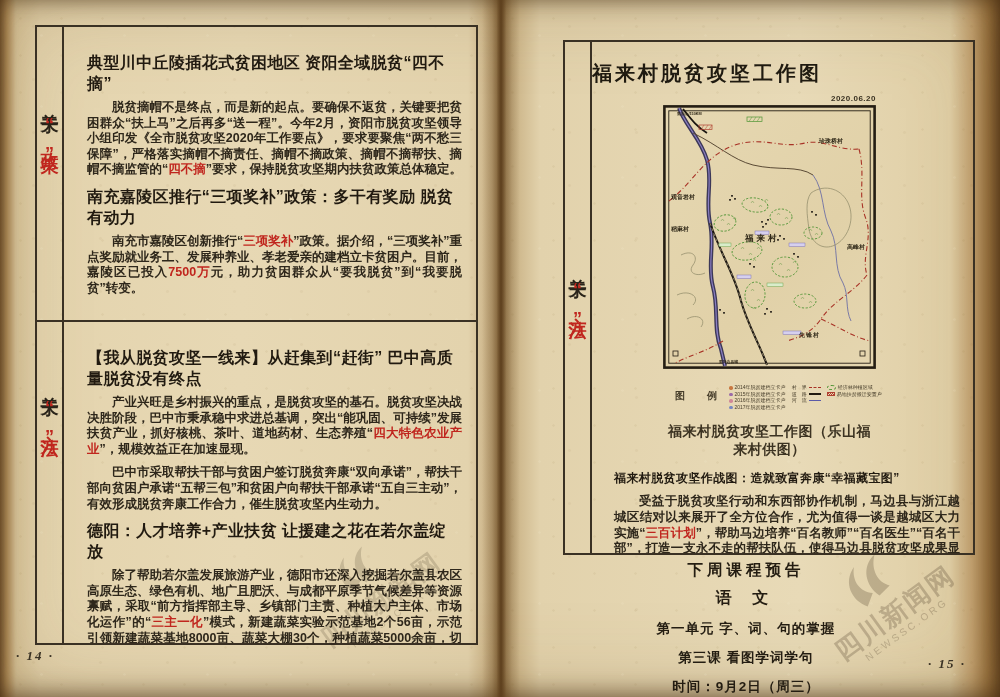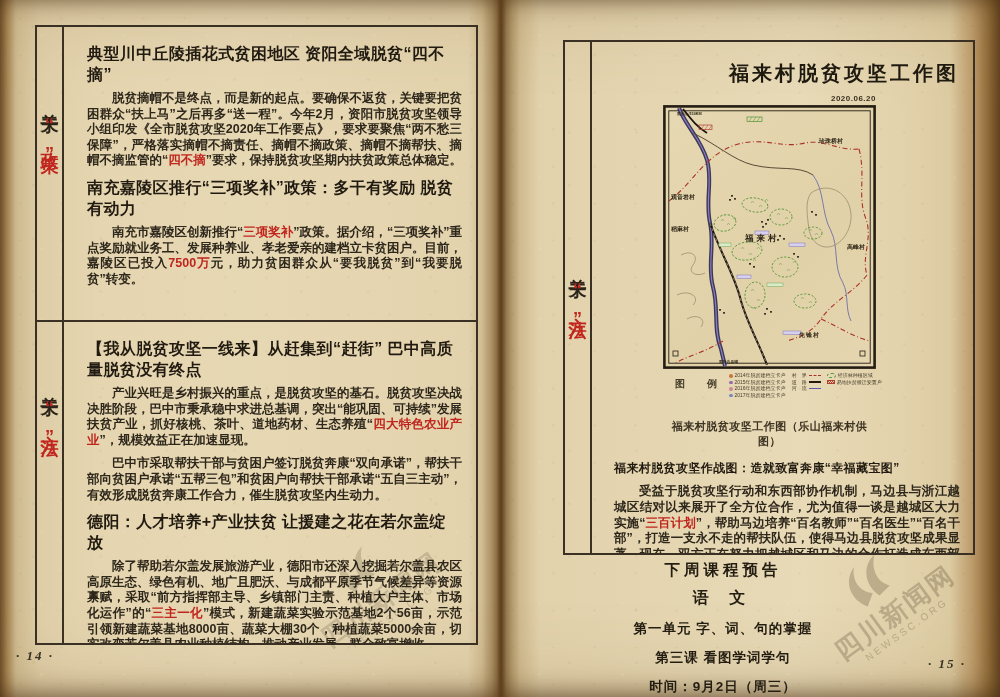--- a/index.html
+++ b/index.html
@@ -32,51 +32,51 @@
   .box2{left:35px;top:320px;width:443px;height:325px;}
   .rbox{left:563px;top:40px;width:412px;height:515px;}
   .side{width:27px;flex:0 0 27px;border-right:2px solid #3a3124;
     writing-mode:vertical-rl;text-orientation:upright;
     display:flex;align-items:center;justify-content:center;
     font-weight:700;font-size:18px;line-height:1;letter-spacing:3px;color:#2a241a;}
   .side .term{color:#c0261e;margin-top:10px;}
   .box1 .side{padding-top:72px;justify-content:flex-start;}
   .box2 .side{padding-top:60px;justify-content:flex-start;}
   .rbox .side{padding-top:0;}
-  .content{flex:1;padding:16px 14px 0 23px;overflow:hidden;}
+  .content{flex:1;padding:25px 14px 0 23px;overflow:hidden;}
   h2{font-size:16px;line-height:21px;margin:0 0 6px;color:#211a10;font-weight:700;letter-spacing:.4px;}
   p.body{font-size:12.5px;line-height:15.6px;margin:0 0 8px;text-align:justify;
     text-indent:2em;color:#2e271b;font-weight:600;}
   .red{color:#c0261e;}
   
   .rbox .content{padding:10px 14px 0 0;}
   .map-title{font-size:20px;font-weight:700;letter-spacing:3px;color:#1f1a10;
-    text-align:right;margin:8px 0 0 0;width:100%;}
+    text-align:left;margin:8px 0 0 0;width:100%;}
   .map-area{position:relative;width:213px;margin:18px 0 0 71px;}
   .map-date{position:absolute;top:-11px;right:0;font-size:8px;font-weight:700;color:#3a3222;letter-spacing:.5px;text-align:center;}
   svg.map{display:block;width:213px;height:264px;background:
     linear-gradient(135deg,#e6d8b2,#e1d1a8 60%,#e5d6b0);}
-  .legend{display:flex;align-items:flex-start;margin-top:4px;width:213px;color:#463d2a;justify-content:space-between;}
+  .legend{display:flex;align-items:flex-start;margin-top:16px;width:213px;color:#463d2a;justify-content:space-between;}
   .legend .lg-title{font-size:10px;font-weight:700;letter-spacing:6px;margin:4px 6px 0 12px;white-space:nowrap;}
   .lg-col{display:flex;flex-direction:column;gap:1px;margin-right:6px;}
   .lg-row{display:flex;align-items:center;gap:2px;font-size:5px;line-height:5.6px;white-space:nowrap;}
   .dot{width:3.5px;height:3.5px;border-radius:50%;display:inline-block;}
   .sw{display:inline-block;width:12px;height:0;border-top:1.2px solid;}
   .sw.vb{border-top-style:dashed;border-color:#a83226;}
   .sw.rd{border-top:2.4px double #221a10;}
   .sw.rv{border-color:#5a5aa8;}
   .sw-area{display:inline-block;width:9px;height:5px;border:1px dashed #4f9434;border-radius:50%;}
   .sw-hatch{display:inline-block;width:8px;height:4px;border:.8px solid #b04030;
     background:repeating-linear-gradient(45deg,transparent 0 1px,#b04030 1px 1.6px);}
   .stamp{margin:2px 0 0 2px;}
-  .caption{width:213px;text-align:center;font-size:11px;font-weight:600;color:#3c3322;margin-top:21px;letter-spacing:.5px;}
+  .caption{width:213px;text-align:center;font-size:14px;font-weight:600;color:#3c3322;margin-top:13px;letter-spacing:.5px;}
   .r-article{margin:9px 0 0 22px;width:346px;}
   .r-article h2{font-size:12px;margin-bottom:5px;}
   
-  .schedule{position:absolute;left:483px;top:556px;width:480px;text-align:center;color:#241d12;}
+  .schedule{position:absolute;left:506px;top:556px;width:480px;text-align:center;color:#241d12;}
   .s-title{font-size:15.5px;font-weight:700;letter-spacing:4px;margin-top:4px;}
   .s-subject{font-size:16px;font-weight:700;letter-spacing:8px;margin-top:7px;}
   .s-line{font-size:13.5px;font-weight:600;margin-top:11px;letter-spacing:1px;}
   .s-line.bold{font-weight:700;}
   
   .pagenum{position:absolute;font-family:"Liberation Serif",serif;font-style:italic;
     font-size:13px;font-weight:700;letter-spacing:2px;color:#3a3224;}
   .pn-left{left:16px;top:648px;}
   .pn-right{right:34px;top:656px;}
   .wm{position:absolute;transform:rotate(-36deg);color:#7c7266;text-align:center;

